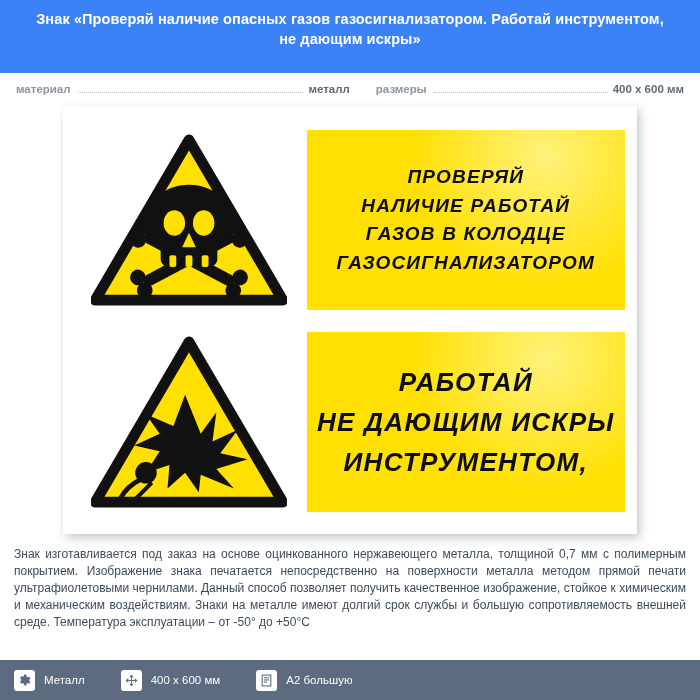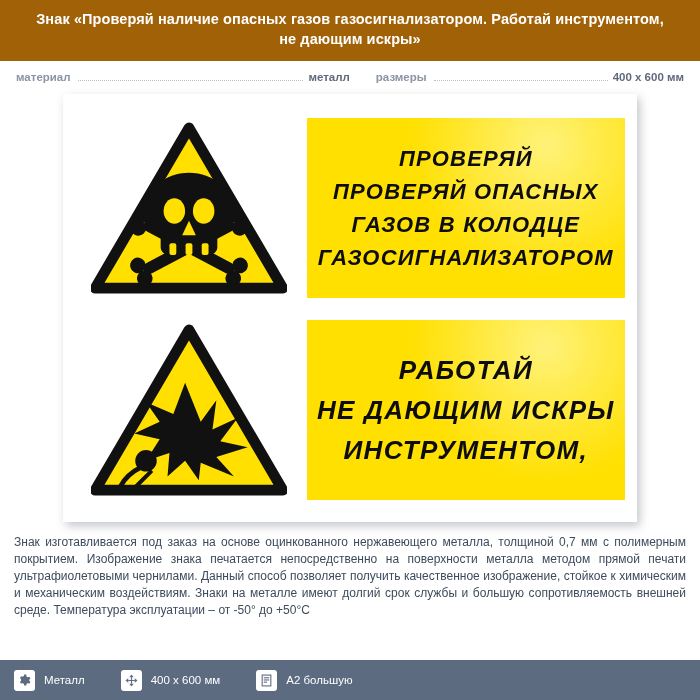--- a/index.html
+++ b/index.html
@@ -16,24 +16,24 @@
   .page {
     position: relative;
     width: 700px;
     height: 700px;
     background: #ffffff;
     box-sizing: border-box;
   }
 
   
   .header {
-    background: #a16207;
+    background: #3b82f6;
     color: #ffffff;
     text-align: center;
-    padding: 10px 28px 12px 28px;
+    padding: 10px 28px 24px 28px;
     box-sizing: border-box;
   }
   .header-title {
     font-size: 14.5px;
     font-weight: bold;
     line-height: 1.35;
     letter-spacing: 0.1px;
   }
 
   
@@ -101,21 +101,21 @@
     align-items: center;
     justify-content: center;
     box-sizing: border-box;
     padding: 6px 10px;
     background-image: radial-gradient(circle at 75% 15%, #fff27a 0%, #ffe000 48%);
   }
   .textbox .line {
     font-style: italic;
     font-weight: bold;
     color: #0d0d0d;
-    font-size: 22px;
+    font-size: 19px;
     letter-spacing: 1.2px;
     line-height: 1.5;
     white-space: nowrap;
   }
   .textbox.box2 .line {
     font-size: 26px;
     letter-spacing: 1.3px;
     line-height: 1.55;
   }
 
@@ -215,21 +215,21 @@
             <polygon points="100,101 93,116 107,116"></polygon>
             <rect x="80" y="124" width="7" height="12" rx="2"></rect>
             <rect x="96.5" y="124" width="7" height="12" rx="2"></rect>
             <rect x="113" y="124" width="7" height="12" rx="2"></rect>
           </g>
         </svg>
       </div>
 
       <div class="textbox box1">
         <div class="line">ПРОВЕРЯЙ</div>
-        <div class="line">ПРОВЕРЯЙ ОПАСНЫХ</div>
+        <div class="line">НАЛИЧИЕ РАБОТАЙ</div>
         <div class="line">ГАЗОВ В КОЛОДЦЕ</div>
         <div class="line">ГАЗОСИГНАЛИЗАТОРОМ</div>
       </div>
 
       <div class="pictogram">
         <svg width="196" height="172" viewBox="0 0 200 176" aria-hidden="true">
           <polygon points="100,6 196,170 4,170" fill="#ffe000" stroke="#111111" stroke-width="11" stroke-linejoin="round"></polygon>
           <g fill="#111111">
             <polygon points="96,60 112,100 128,78 124,108 150,96 132,120 160,126 128,136 146,156 112,142 110,160 96,140 78,156 80,132 56,140 70,118 44,112 70,100 56,80 84,92"></polygon>
             <circle cx="56" cy="140" r="11"></circle>

